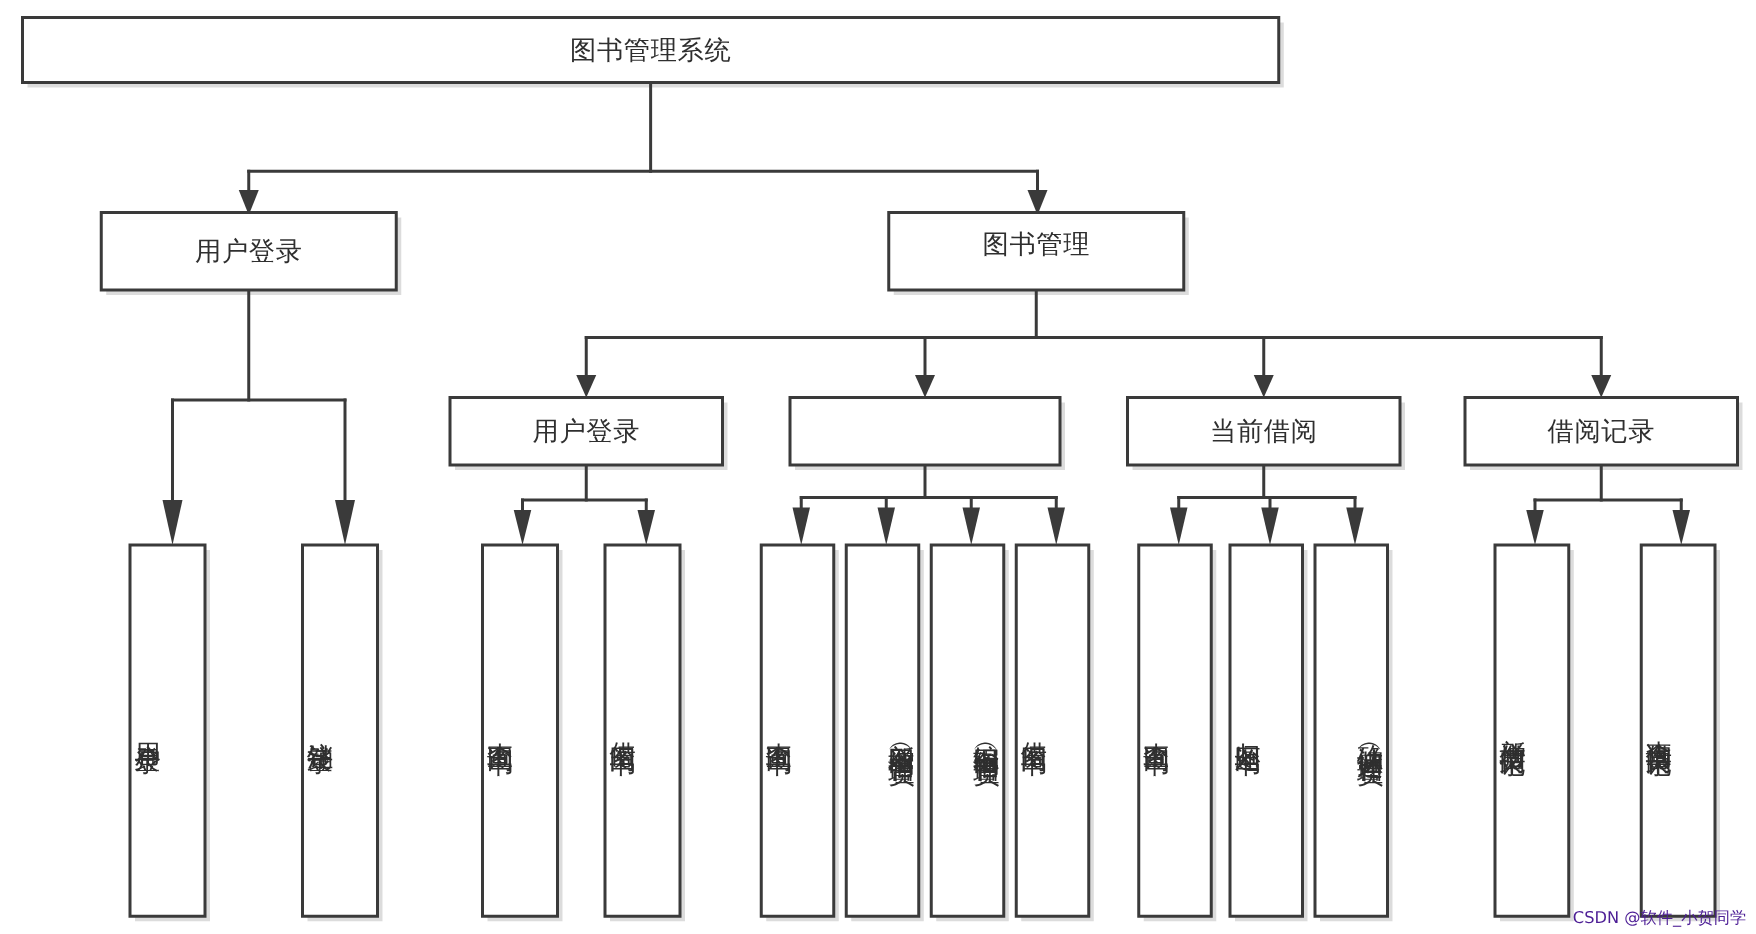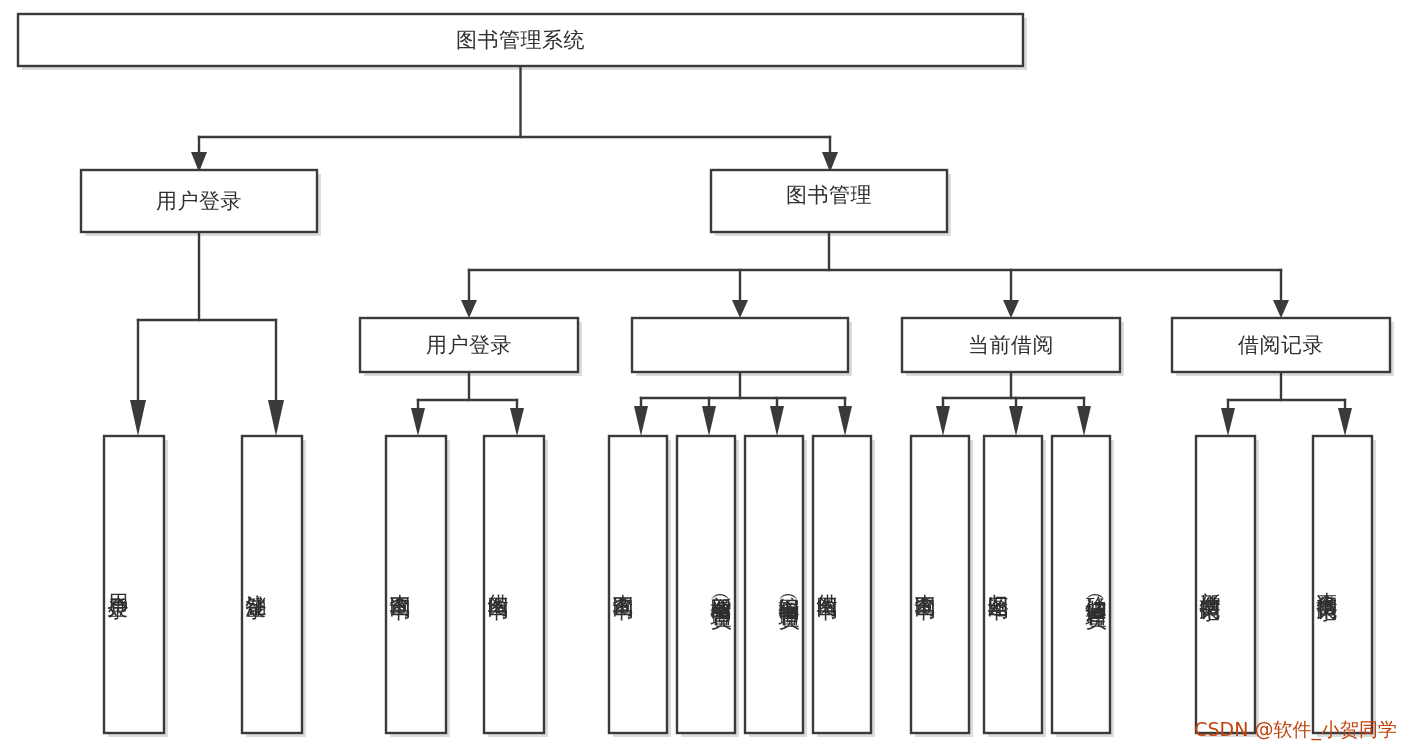--- a/index.html
+++ b/index.html
@@ -66,22 +66,22 @@
   }
   .node-label.vert.tall {
     align-items: flex-start;
     padding-bottom: 0;
     padding-top: 6px;
   }
   #watermark {
     position: absolute;
     right: 8px;
     bottom: 4px;
-    font-size: 19px;
-    color: #c2410c;
+    font-size: 13px;
+    color: #4c1d95;
     font-family: "DejaVu Sans", "Liberation Sans", sans-serif;
     white-space: nowrap;
   }
 </style>
 </head>
 <body>
 
 <div id="diagram-root">
 
   <svg class="canvas" viewBox="0 0 1405 747">

